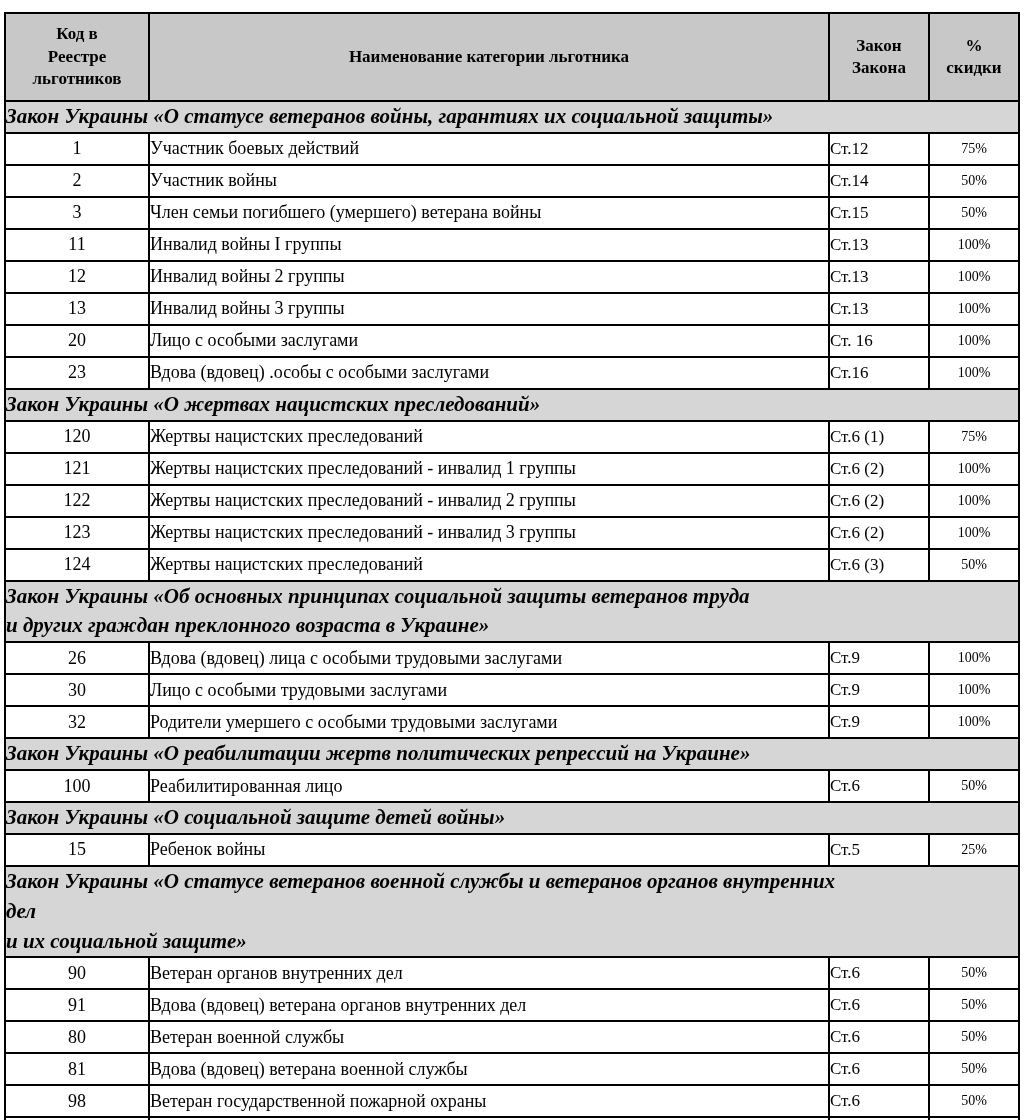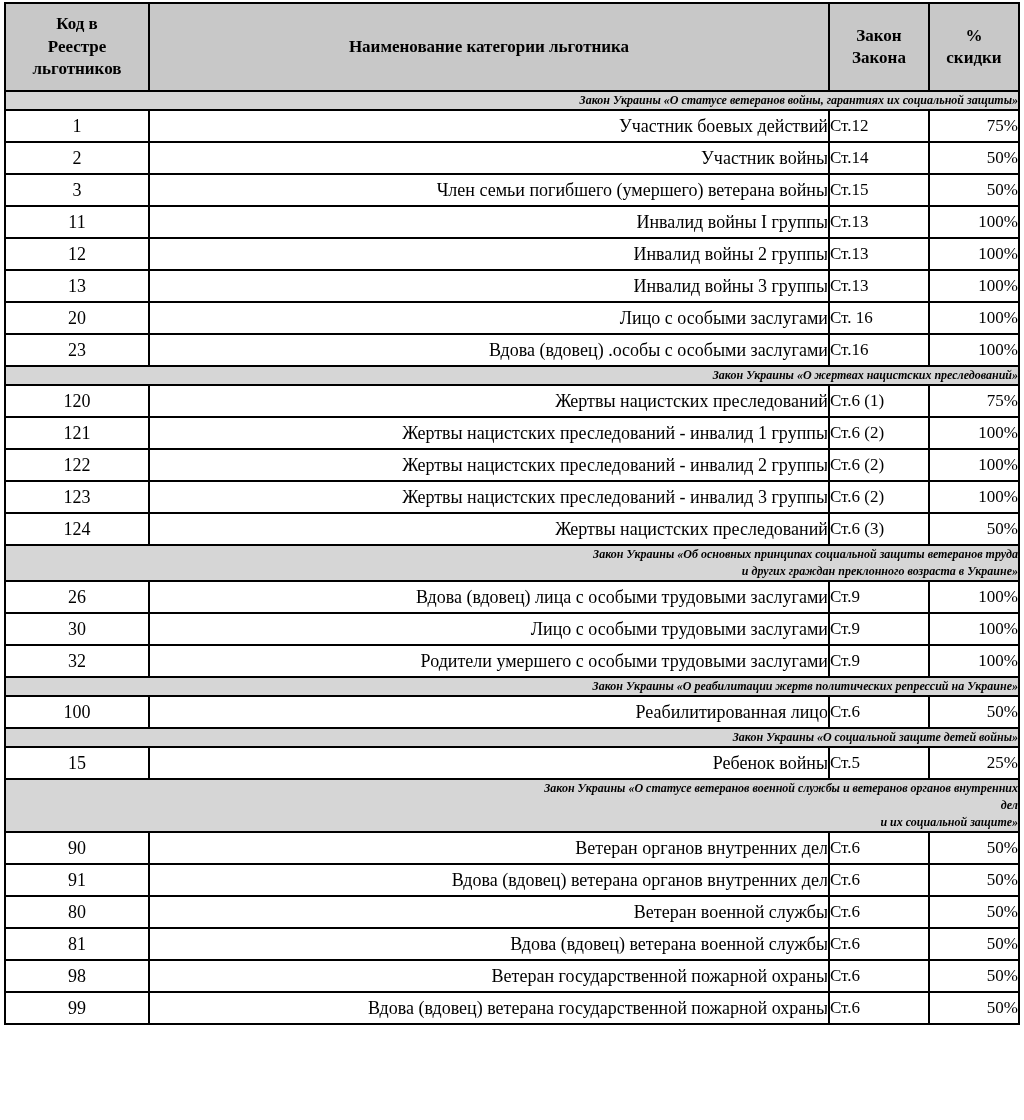--- a/index.html
+++ b/index.html
@@ -13,21 +13,21 @@
     height: 1120px;
     overflow: hidden;
     font-family: "Liberation Serif", "DejaVu Serif", serif;
     color: #000000;
   }
 
   .sheet {
     width: 1024px;
     height: 1120px;
     box-sizing: border-box;
-    padding: 2px 4px 0 4px;
+    padding: 12px 4px 0 4px;
   }
 
   table.benefits-table {
     width: 1014px;
     border-collapse: collapse;
     table-layout: fixed;
     background: #ffffff;
   }
 
   table.benefits-table td,
@@ -50,54 +50,53 @@
     text-align: center;
     font-size: 17px;
     line-height: 1.32;
     height: 86px;
     padding: 3px 4px;
   }
 
   
   .law-banner {
     background: #d6d6d6;
-    text-align: right;
+    text-align: left;
     font-weight: bold;
     font-style: italic;
-    font-size: 12px;
+    font-size: 21px;
     line-height: 1.42;
     padding: 4px 8px;
   }
   .law-banner .law-line { display: block; }
 
   
   .cell-code {
     text-align: center;
     font-size: 18px;
     height: 30px;
     padding: 1px 4px;
   }
   .cell-name {
-    text-align: right;
+    text-align: left;
     font-size: 18px;
     height: 30px;
     padding: 1px 4px 1px 6px;
     white-space: nowrap;
     overflow: hidden;
-    border-radius: 13px;
   }
   .cell-article {
     font-size: 17px;
     height: 30px;
     padding: 1px 3px;
     white-space: nowrap;
   }
   .cell-discount {
-    text-align: right;
-    font-size: 17px;
+    text-align: center;
+    font-size: 14px;
     height: 30px;
     padding: 1px 3px;
     white-space: nowrap;
   }
 </style>
 </head>
 <body>
 
 <div class="sheet">
   <table class="benefits-table">

